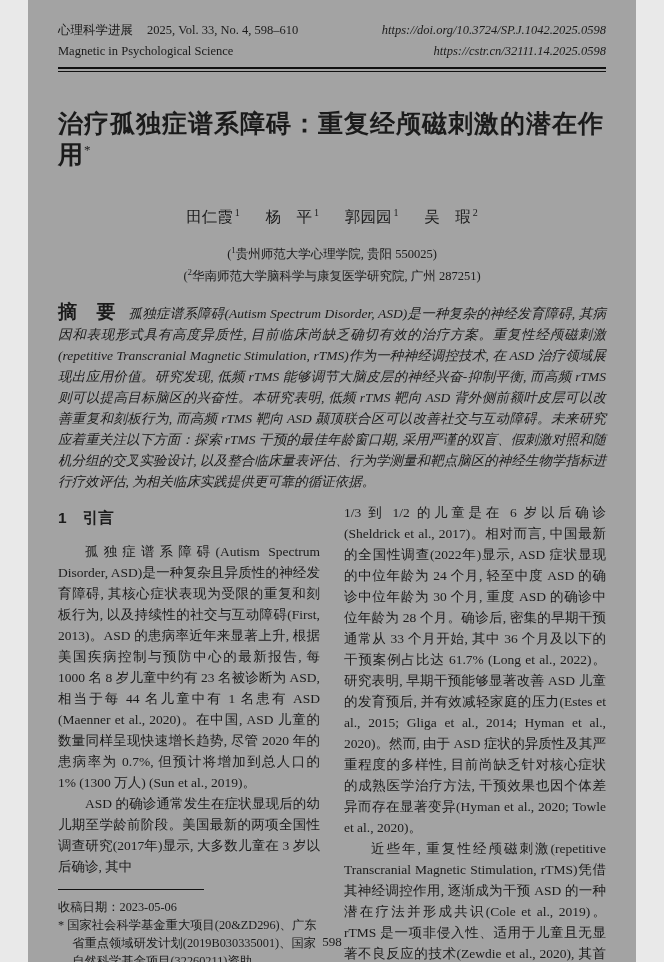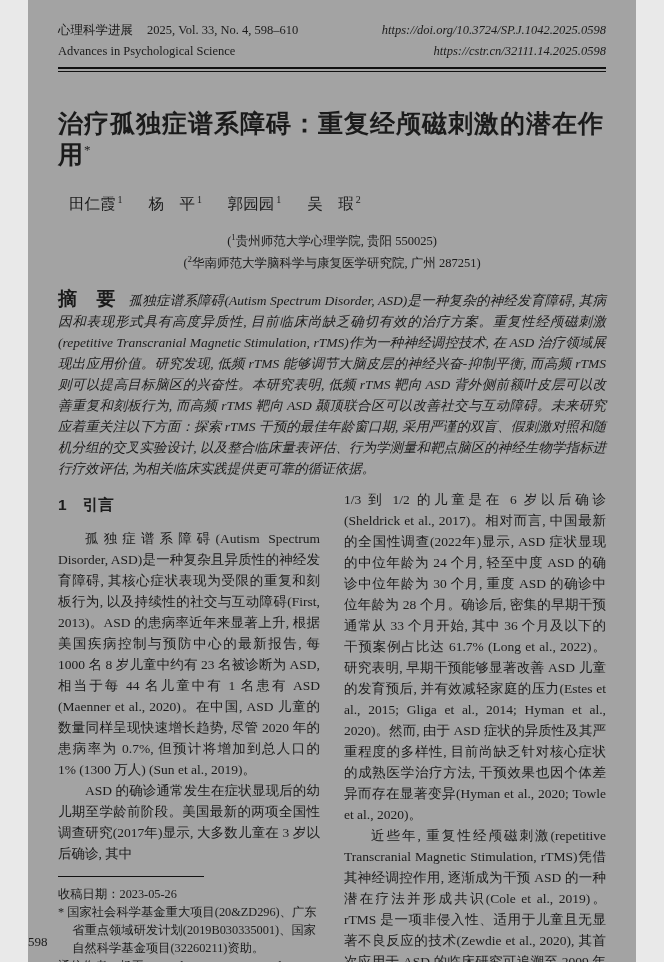--- a/index.html
+++ b/index.html
@@ -18,21 +18,21 @@
   
   .hdr { display: flex; justify-content: space-between; align-items: flex-start; font-size: 12.5px; line-height: 21px; }
   .hdr-left .hdr-line { text-align: left; }
   .hdr-right .hdr-line { text-align: right; font-style: italic; }
   .hdr-issue { margin-left: 14px; }
   .hdr-url { color: #1b1b1b; text-decoration: none; }
   .rule-double { height: 2px; border-top: 2px solid #101010; border-bottom: 1px solid #101010; margin-top: 5px; }
   
   .title { margin: 36px 0 0 0; font-size: 25px; font-weight: 700; letter-spacing: 1px; line-height: 1.25; }
   .title sup { font-size: 13px; font-weight: 400; }
-  .authors { margin-top: 23px; text-align: left; font-size: 15.5px; }
+  .authors { margin-top: 36px; text-align: center; font-size: 15.5px; }
   .author { margin: 0 11px; }
   .author sup { font-size: 10px; margin-left: 2px; }
   .affils { margin-top: 13px; text-align: center; font-size: 12.5px; line-height: 18px; }
   .affil sup { font-size: 9px; }
   
   .abstract { margin: 16px 0 0 0; font-size: 13.5px; line-height: 21px; text-align: justify; font-style: italic; }
   .kv { margin: 1px 0 0 0; font-size: 13.5px; line-height: 21px; font-style: italic; }
   .lab { font-style: normal; font-weight: 700; font-family: "Liberation Sans", "DejaVu Sans", sans-serif; font-size: 19px; margin-right: 13px; }
   .roman { font-style: normal; }
   
@@ -41,33 +41,33 @@
   .sec { margin: 6px 0 12px 0; font-size: 15.5px; font-weight: 700; font-family: "Liberation Sans", "DejaVu Sans", sans-serif; }
   .sec-num { margin-right: 16px; }
   .body { margin: 0; font-size: 13.5px; line-height: 21px; text-align: justify; }
   .indent { text-indent: 2em; }
   
   .footnote { margin-top: 12px; font-size: 12.3px; line-height: 18px; }
   .fn-rule { width: 146px; border-top: 1.2px solid #101010; margin-bottom: 8px; }
   .fn-line { margin: 0; text-align: left; }
   .fn-hang { padding-left: 1.15em; text-indent: -1.15em; }
   .email { color: #1b1b1b; text-decoration: none; }
-  .page-number { position: absolute; left: 0; right: 0; bottom: 12px; font-size: 13px; }
+  .page-number { position: absolute; left: 0; right: 0; bottom: 12px; text-align: center; font-size: 13px; }
 </style>
 </head>
 <body>
 
 <div class="page">
 
   <div class="hdr">
     <div class="hdr-left">
       <div class="hdr-line">
         <span>心理科学进展</span><span class="hdr-issue">2025, Vol. 33, No. 4, 598–610</span>
       </div>
-      <div class="hdr-line">Advances in Psychological Science</div>
+      <div class="hdr-line">Magnetic in Psychological Science</div>
     </div>
     <div class="hdr-right">
       <div class="hdr-line"><a class="hdr-url" href="#">https://doi.org/10.3724/SP.J.1042.2025.0598</a></div>
       <div class="hdr-line"><a class="hdr-url" href="#">https://cstr.cn/32111.14.2025.0598</a></div>
     </div>
   </div>
   <div class="rule-double"></div>
 
   <h1 class="title"><span>治疗孤独症谱系障碍：重复经颅磁刺激的潜在作用</span><sup>*</sup></h1>
 
@@ -89,21 +89,21 @@
 
   <div class="columns">
 
     <div class="col">
       <h2 class="sec"><span class="sec-num">1</span><span>引言</span></h2>
       <p class="body indent">孤独症谱系障碍(Autism Spectrum Disorder, ASD)是一种复杂且异质性的神经发育障碍, 其核心症状表现为受限的重复和刻板行为, 以及持续性的社交与互动障碍(First, 2013)。ASD 的患病率近年来显著上升, 根据美国疾病控制与预防中心的最新报告, 每 1000 名 8 岁儿童中约有 23 名被诊断为 ASD, 相当于每 44 名儿童中有 1 名患有 ASD (Maenner et al., 2020)。在中国, ASD 儿童的数量同样呈现快速增长趋势, 尽管 2020 年的患病率为 0.7%, 但预计将增加到总人口的 1% (1300 万人) (Sun et al., 2019)。</p>
       <p class="body indent">ASD 的确诊通常发生在症状显现后的幼儿期至学龄前阶段。美国最新的两项全国性调查研究(2017年)显示, 大多数儿童在 3 岁以后确诊, 其中</p>
 
       <div class="footnote">
         <div class="fn-rule"></div>
-        <div class="fn-line">收稿日期：2023-05-26</div>
+        <div class="fn-line">收稿日期：2023-05-06</div>
         <div class="fn-line fn-hang">* 国家社会科学基金重大项目(20&amp;ZD296)、广东省重点领域研发计划(2019B030335001)、国家自然科学基金项目(32260211)资助。</div>
         <div class="fn-line"><span>通信作者：杨平, E-mail: </span><a class="email" href="#">yangp@m.scnu.edu.cn</a></div>
         <div class="fn-line">杨平和田仁霞为本文共同第一作者</div>
       </div>
     </div>
 
     <div class="col">
       <p class="body">1/3 到 1/2 的儿童是在 6 岁以后确诊(Sheldrick et al., 2017)。相对而言, 中国最新的全国性调查(2022年)显示, ASD 症状显现的中位年龄为 24 个月, 轻至中度 ASD 的确诊中位年龄为 30 个月, 重度 ASD 的确诊中位年龄为 28 个月。确诊后, 密集的早期干预通常从 33 个月开始, 其中 36 个月及以下的干预案例占比达 61.7% (Long et al., 2022)。研究表明, 早期干预能够显著改善 ASD 儿童的发育预后, 并有效减轻家庭的压力(Estes et al., 2015; Gliga et al., 2014; Hyman et al., 2020)。然而, 由于 ASD 症状的异质性及其严重程度的多样性, 目前尚缺乏针对核心症状的成熟医学治疗方法, 干预效果也因个体差异而存在显著变异(Hyman et al., 2020; Towle et al., 2020)。</p>
       <p class="body indent">近些年, 重复性经颅磁刺激(repetitive Transcranial Magnetic Stimulation, rTMS)凭借其神经调控作用, 逐渐成为干预 ASD 的一种潜在疗法并形成共识(Cole et al., 2019)。rTMS 是一项非侵入性、适用于儿童且无显著不良反应的技术(Zewdie et al., 2020), 其首次应用于 ASD 的临床研究可追溯至 2009 年(Sokhadze et al., 2009)。后续的一些小样本试验为其在 ASD 干预中的可行</p>
     </div>

